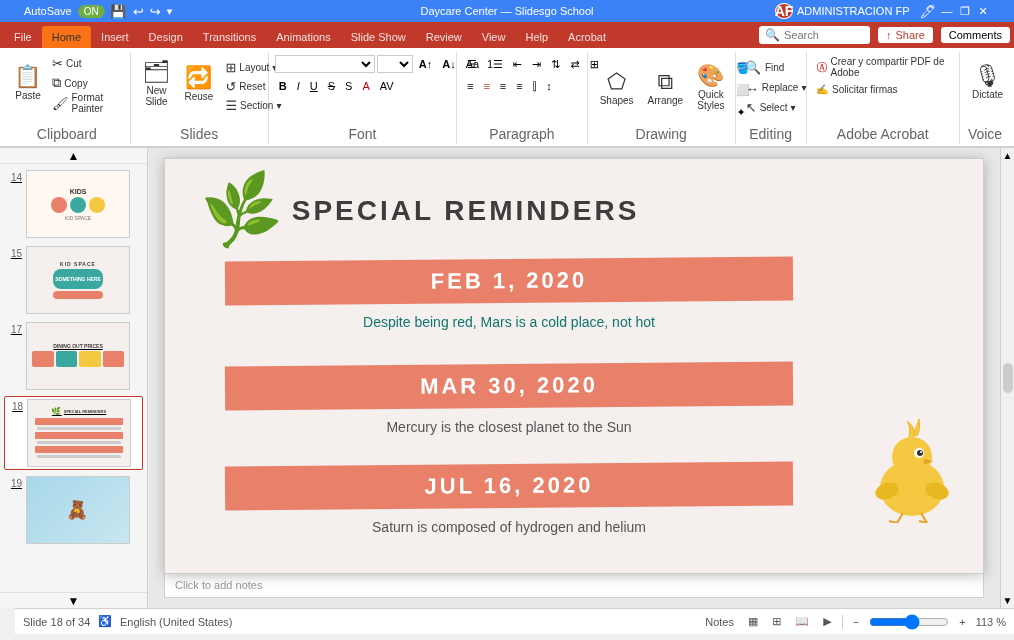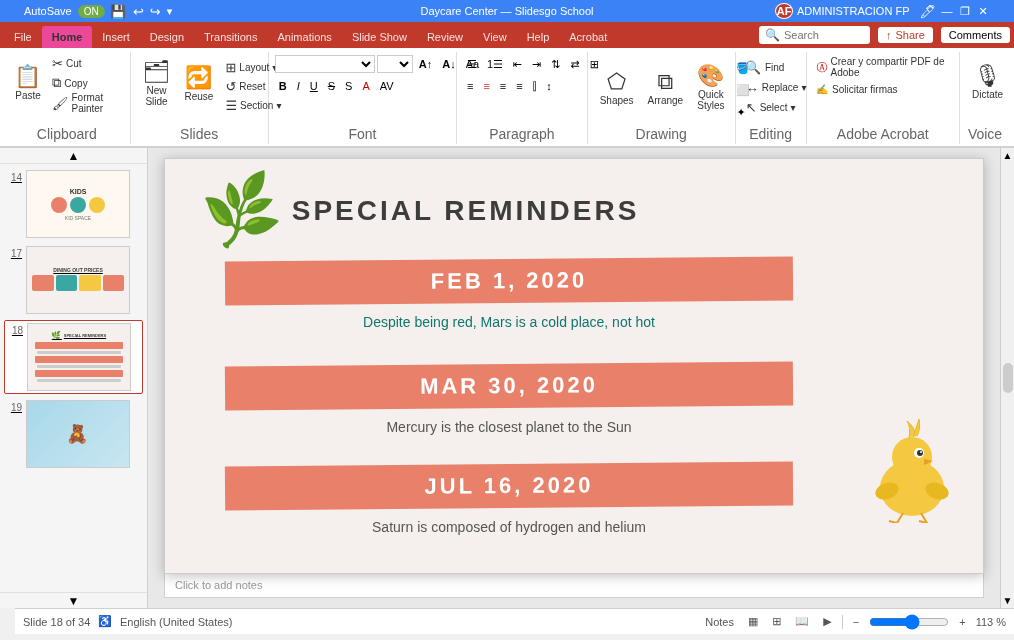--- a/index.html
+++ b/index.html
@@ -38,23 +38,23 @@
       padding: 4px 10px;
       font-size: 11px;
       color: rgba(255,255,255,0.85);
       cursor: pointer;
       border-radius: 3px 3px 0 0;
       height: 22px;
       display: flex;
       align-items: center;
     }
     .tab-item.active {
-      background: #ec4899;
+      background: #f97316;
       color: #333;
-      font-weight: 700;
+      font-weight: 400;
     }
     #ribbon-content {
       background: #fff;
       padding: 4px 4px 2px 4px;
       display: flex;
       align-items: stretch;
       gap: 0;
       min-height: 80px;
       border-bottom: 1px solid #d0d0d0;
     }
@@ -228,21 +228,21 @@
   <div id="titlebar-left">
     <span style="font-size:11px;">AutoSave</span>
     <span class="toggle-on">ON</span>
     <span style="font-size:13px;">💾</span>
     <span style="font-size:13px;">↩</span>
     <span style="font-size:13px;">↪</span>
     <span style="font-size:11px;">▾</span>
   </div>
   <span id="titlebar-center">Daycare Center — Slidesgo School</span>
   <div id="titlebar-right">
-    <span style="background:#c0392b;border:1px solid white;border-radius:50%;width:18px;height:16px;display:flex;align-items:center;justify-content:center;font-size:11px;font-weight:bold;color:white;">AF</span>
+    <span style="background:#c0392b;border:1px solid white;border-radius:50%;width:18px;height:16px;display:flex;align-items:center;justify-content:center;font-size:14px;font-weight:bold;color:white;">AF</span>
     <span style="font-size:11px;">ADMINISTRACION FP</span>
     <span style="font-size:13px;margin-left:6px;">🖊</span>
     <span class="win-btn">—</span>
     <span class="win-btn">❐</span>
     <span class="win-btn">✕</span>
   </div>
 </div>
 
 <div id="ribbon">
   <div id="tab-bar">
@@ -452,20 +452,32 @@
             <div style="display:flex;gap:3px;margin-top:2px;">
               <div style="width:16px;height:16px;background:#e8806a;border-radius:50%;"></div>
               <div style="width:16px;height:16px;background:#3aa8a0;border-radius:50%;"></div>
               <div style="width:16px;height:16px;background:#f5c842;border-radius:50%;"></div>
             </div>
             <div style="font-size:5px;color:#777;text-align:center;margin-top:2px;">KID SPACE</div>
           </div>
         </div>
       </div>
 
+      <div class="slide-thumb">
+        <span class="slide-num">15</span>
+        <div class="slide-img" style="background:#f5f0ee;">
+          <div style="position:absolute;top:4px;left:4px;right:4px;bottom:4px;display:flex;flex-direction:column;align-items:center;justify-content:center;gap:2px;">
+            <div style="font-size:5px;font-weight:bold;color:#3d3d3d;text-align:center;text-transform:uppercase;letter-spacing:1px;">KID SPACE</div>
+            <div style="width:50px;height:20px;background:#3aa8a0;border-radius:8px;display:flex;align-items:center;justify-content:center;">
+              <span style="color:white;font-size:5px;font-weight:bold;text-align:center;">SOMETHING HERE</span>
+            </div>
+            <div style="width:50px;height:8px;background:#e8806a;border-radius:4px;"></div>
+          </div>
+        </div>
+      </div>
 
 
       <div class="slide-thumb">
         <span class="slide-num">17</span>
         <div class="slide-img" style="background:#f5f0ee;">
           <div style="width:100%;padding:3px;">
             <div style="font-size:5px;font-weight:900;text-align:center;text-transform:uppercase;color:#3d3d3d;margin-bottom:2px;">DINING OUT PRICES</div>
             <div style="display:flex;gap:2px;margin:2px;">
               <div style="flex:1;height:16px;background:#e8806a;border-radius:2px;"></div>
               <div style="flex:1;height:16px;background:#3aa8a0;border-radius:2px;"></div>

